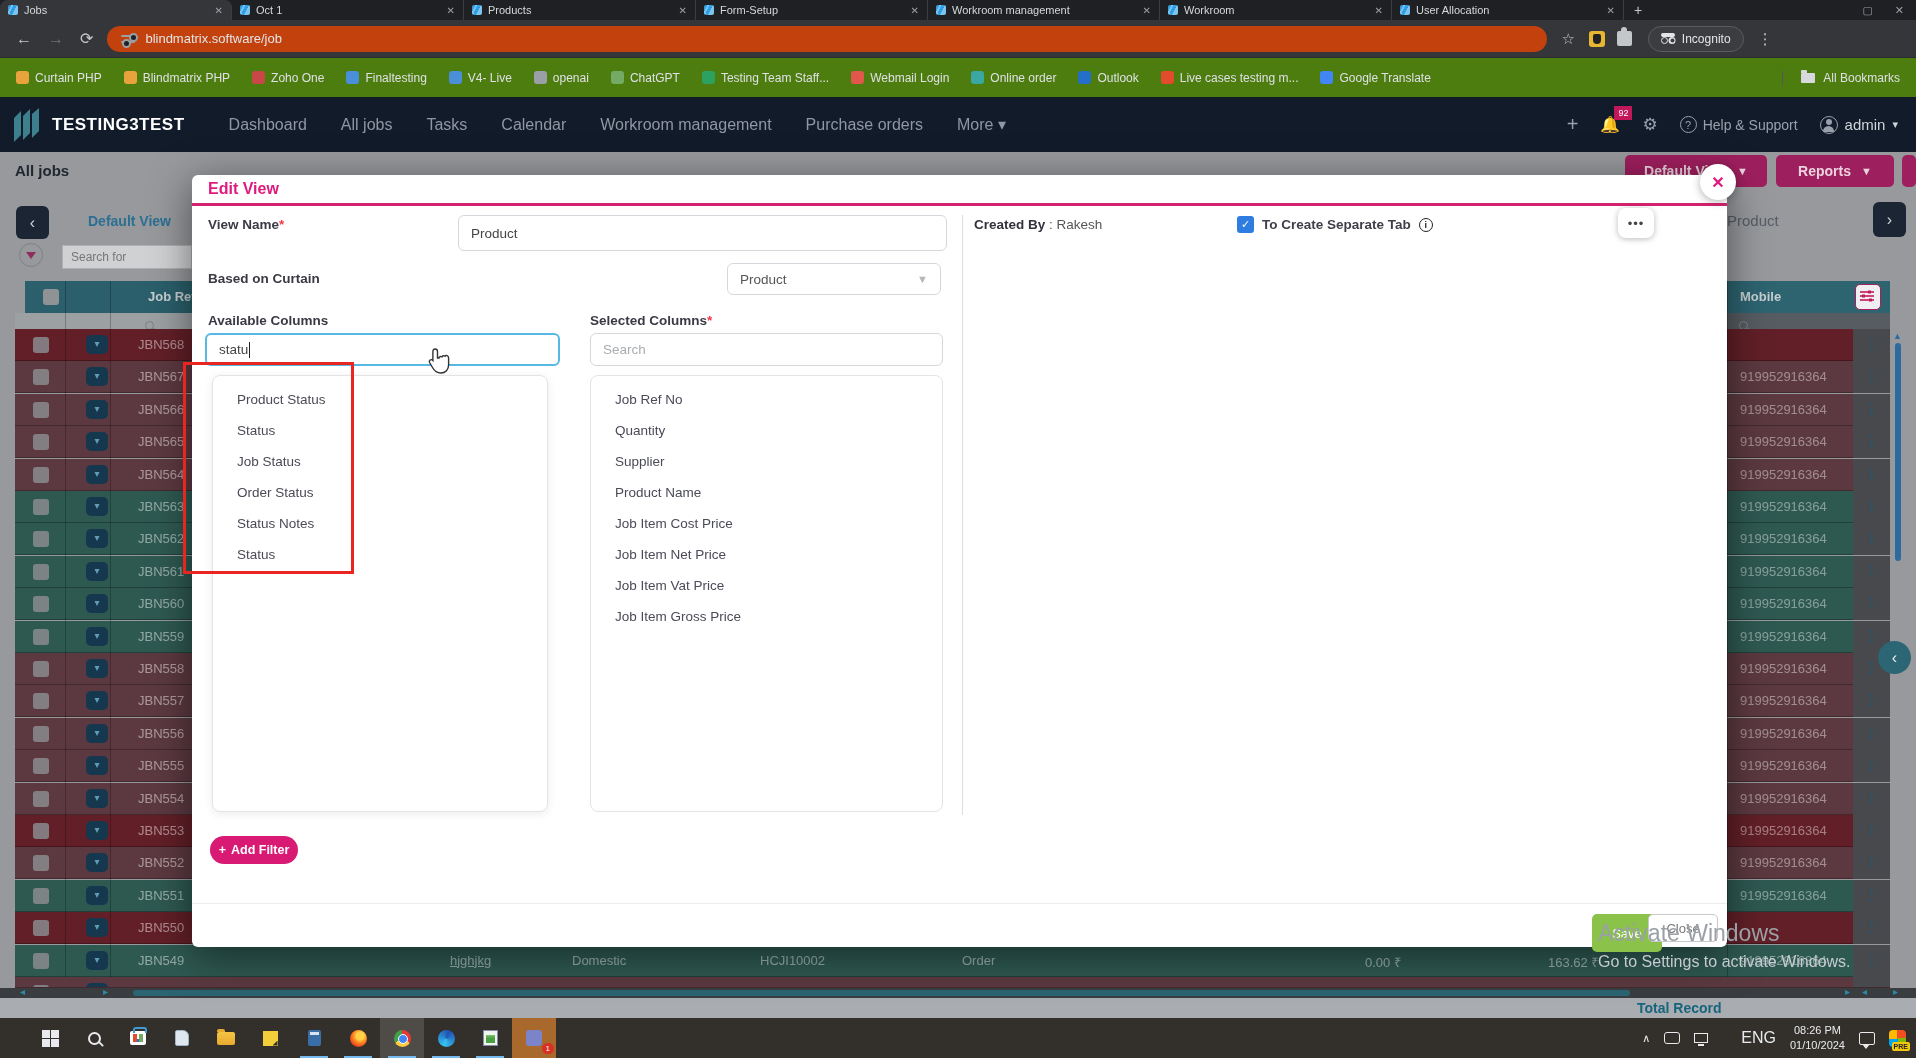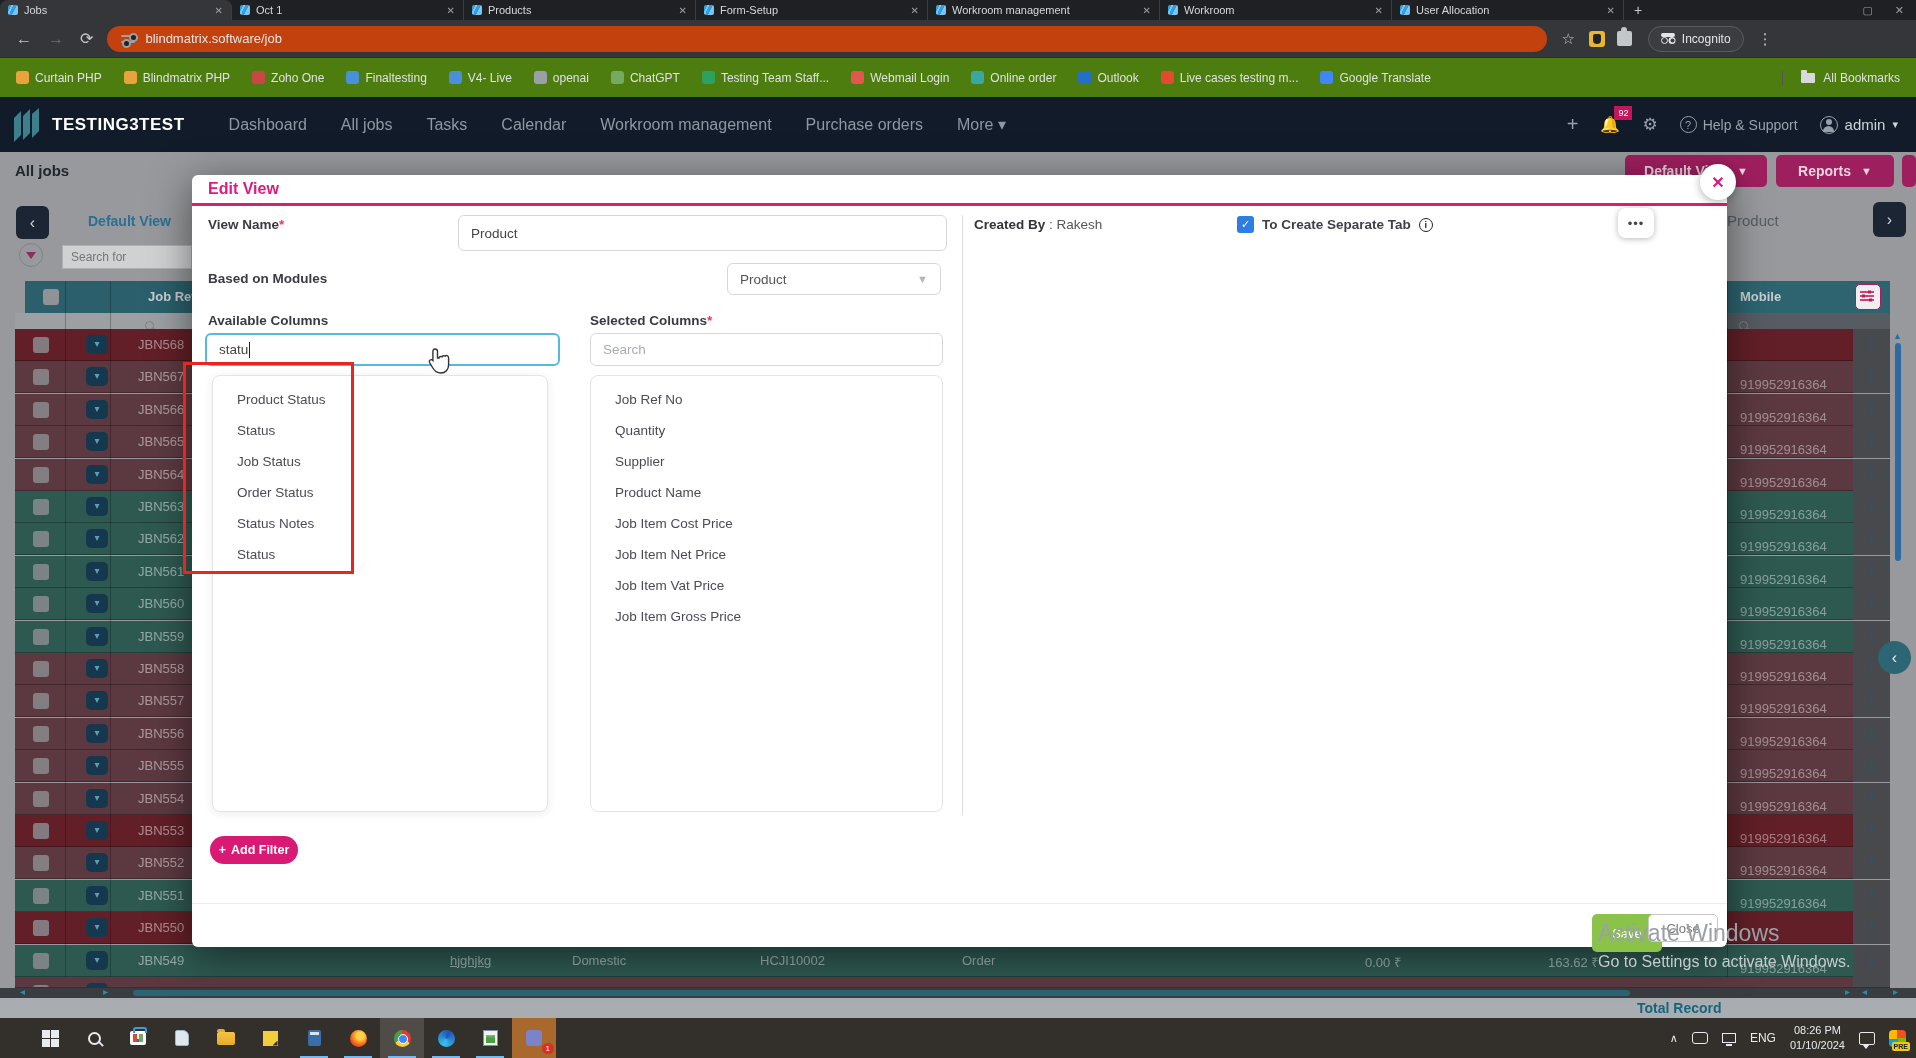--- a/index.html
+++ b/index.html
@@ -77,21 +77,21 @@
   .th-seg { top:281px; height:32px; background:#2a5f6b; z-index:11; }
   .th-txt { color:#c7ced1; font-weight:bold; font-size:13px; }
   .srch-seg { top:313px; height:16px; z-index:11; }
   .mag { width:9px; height:9px; border:1.5px solid #7c8084; border-radius:50%; position:relative; display:inline-block; }
   .mag:after { content:""; position:absolute; width:4px; height:1.5px; background:#7c8084; transform:rotate(45deg); right:-4px; bottom:-1px; }
   #rows-layer { left:0; top:0; z-index:11; }
   .jrow { position:absolute; left:15px; width:1875px; height:32px; border-bottom:1px solid rgba(0,0,0,.28); }
   .jrow .cb { position:absolute; left:18px; top:8px; width:16px; height:16px; background:#888b8e; border-radius:3px; opacity:.85; }
   .jrow .exp { position:absolute; left:71px; top:6px; width:22px; height:19px; background:#16384f; border-radius:5px; color:#5f9cb6; font-size:10px; text-align:center; line-height:18px; }
   .jrow .jid { position:absolute; left:123px; top:8px; color:rgba(255,255,255,.48); font-size:13px; }
-  .jrow .phone { position:absolute; left:1725px; top:8px; color:rgba(255,255,255,.42); font-size:13px;margin-top:8px; }
+  .jrow .phone { position:absolute; left:1725px; top:8px; color:rgba(255,255,255,.42); font-size:13px; }
   .jrow .acell { position:absolute; left:1838px; top:0; width:37px; height:32px; background:#47494d; color:#1f5a78; font-weight:bold; text-align:center; line-height:30px; font-size:13px; }
   .jrow .xcell { position:absolute; top:8px; color:rgba(255,255,255,.5); font-size:13px; white-space:nowrap; }
   .r-red { background:#621f27; } .r-maroon { background:#5c3941; } .r-teal { background:#2e5951; }
   .coldiv { position:absolute; top:281px; width:1px; background:rgba(0,0,0,.25); height:696px; z-index:12; }
   #vscroll { left:1893px; top:333px; width:10px; height:240px; z-index:12; }
   #vscroll .up { color:#2d6aa0; font-size:9px; position:absolute; top:-2px; left:0; }
   #vscroll .thumb { position:absolute; top:10px; left:2px; width:6px; height:218px; background:#2d6aa0; border-radius:3px; }
   #float-back { left:1878px; top:641px; width:33px; height:33px; border-radius:50%; background:#2c6573; color:#e8edef; display:flex; align-items:center; justify-content:center; font-size:16px; z-index:12; }
   #hscroll { left:0px; top:988px; width:1916px; height:10px; background:#3a3d40; z-index:12; }
   #hscroll .thumb { position:absolute; left:133px; top:2px; width:1497px; height:6px; background:#2b6472; border-radius:3px; }
@@ -168,21 +168,21 @@
   .edge-ic { width:17px; height:17px; border-radius:50%; background:conic-gradient(from 200deg,#35c1f1,#2052b2,#35c1f1); }
   .green-ic { width:15px; height:16px; background:#eef4ee; border:1px solid #88a; position:relative; }
   .green-ic:after { content:""; position:absolute; left:2px; bottom:2px; width:9px; height:8px; background:linear-gradient(0deg,#4c9e45 60%,#7fc16f); }
   .team-ic { width:16px; height:16px; border-radius:3px; background:#7b83c9; position:relative; }
   .nbadge { position:absolute; right:2px; bottom:4px; background:#d93025; color:#fff; font-size:8px; border-radius:7px; padding:1px 4px; }
   #tray { margin-left:auto; display:flex; align-items:center; gap:14px; color:#e8eaed; padding-right:10px; }
   .tray-chev { font-size:11px; }
   .cast-ic { width:16px; height:12px; border:1.5px solid #e8eaed; border-radius:3px; }
   .net-ic { width:14px; height:10px; border:1.5px solid #e8eaed; position:relative; }
   .net-ic:after { content:""; position:absolute; left:3px; bottom:-4px; width:6px; height:2px; background:#e8eaed; }
-  #lang { font-size:12px; }
+  #lang { font-size:16px;margin-left:19px; }
   #clock { text-align:center; font-size:11px; line-height:1.35; }
   .chat-ic { width:16px; height:13px; border:1.5px solid #e8eaed; border-radius:2px; position:relative; }
   .chat-ic:after { content:""; position:absolute; left:2px; bottom:-5px; border-left:4px solid transparent; border-right:4px solid transparent; border-top:5px solid #e8eaed; }
   .cop-ic { width:17px; height:17px; border-radius:4px; background:conic-gradient(#f25022 0 90deg,#7fba00 90deg 180deg,#00a4ef 180deg 270deg,#ffb900 270deg); position:relative; }
   .pre-badge { position:absolute; right:-4px; bottom:-4px; background:#f2c811; color:#222; font-size:7px; font-weight:bold; padding:1px 2px; border-radius:2px; }
 </style>
 </head>
 <body>
 
 <div id="root">
@@ -582,21 +582,21 @@
       <b>Created By</b><span> : </span><span>Rakesh</span>
     </div>
 
     <div id="septab-wrap" class="abs">
       <span id="septab-cb">✓</span>
       <span class="mlabel" style="font-weight:bold; color:#3f3f4a;">To Create Separate Tab</span>
       <span class="info-ic">i</span>
     </div>
     <div id="modal-more" class="abs">•••</div>
 
-    <div id="basedon-label" class="abs mlabel">Based on Modules</div>
+    <div id="basedon-label" class="abs mlabel">Based on Curtain</div>
     <div id="module-select" class="abs minput">
       <span>Product</span>
       <span class="sel-chev">▼</span>
     </div>
 
     <div id="avail-label" class="abs mlabel">Available Columns</div>
     <div id="sel-label" class="abs mlabel">
       <span>Selected Columns</span><span class="req">*</span>
     </div>
 

